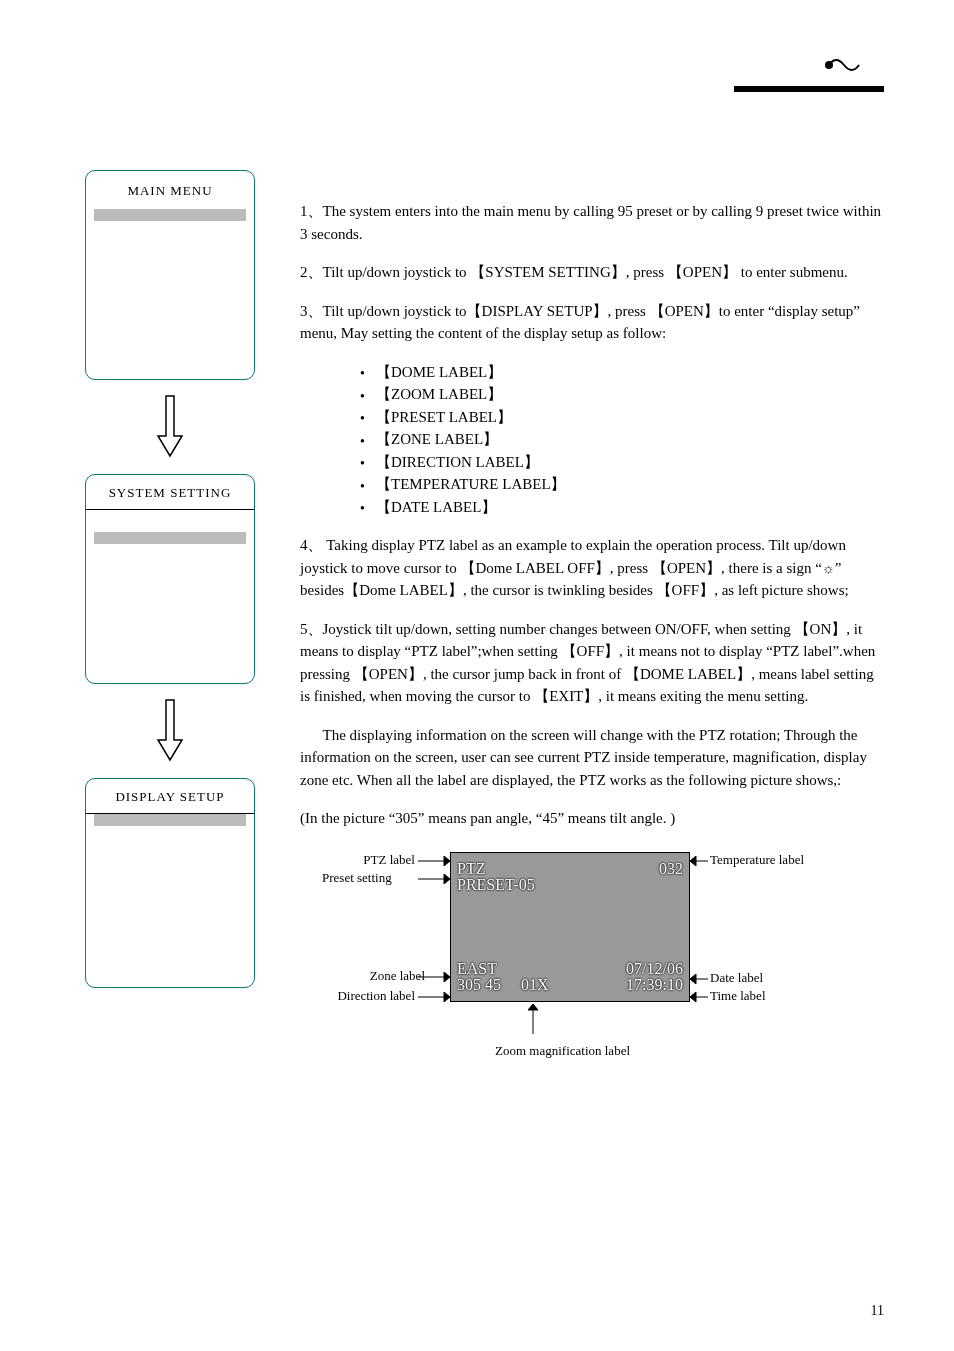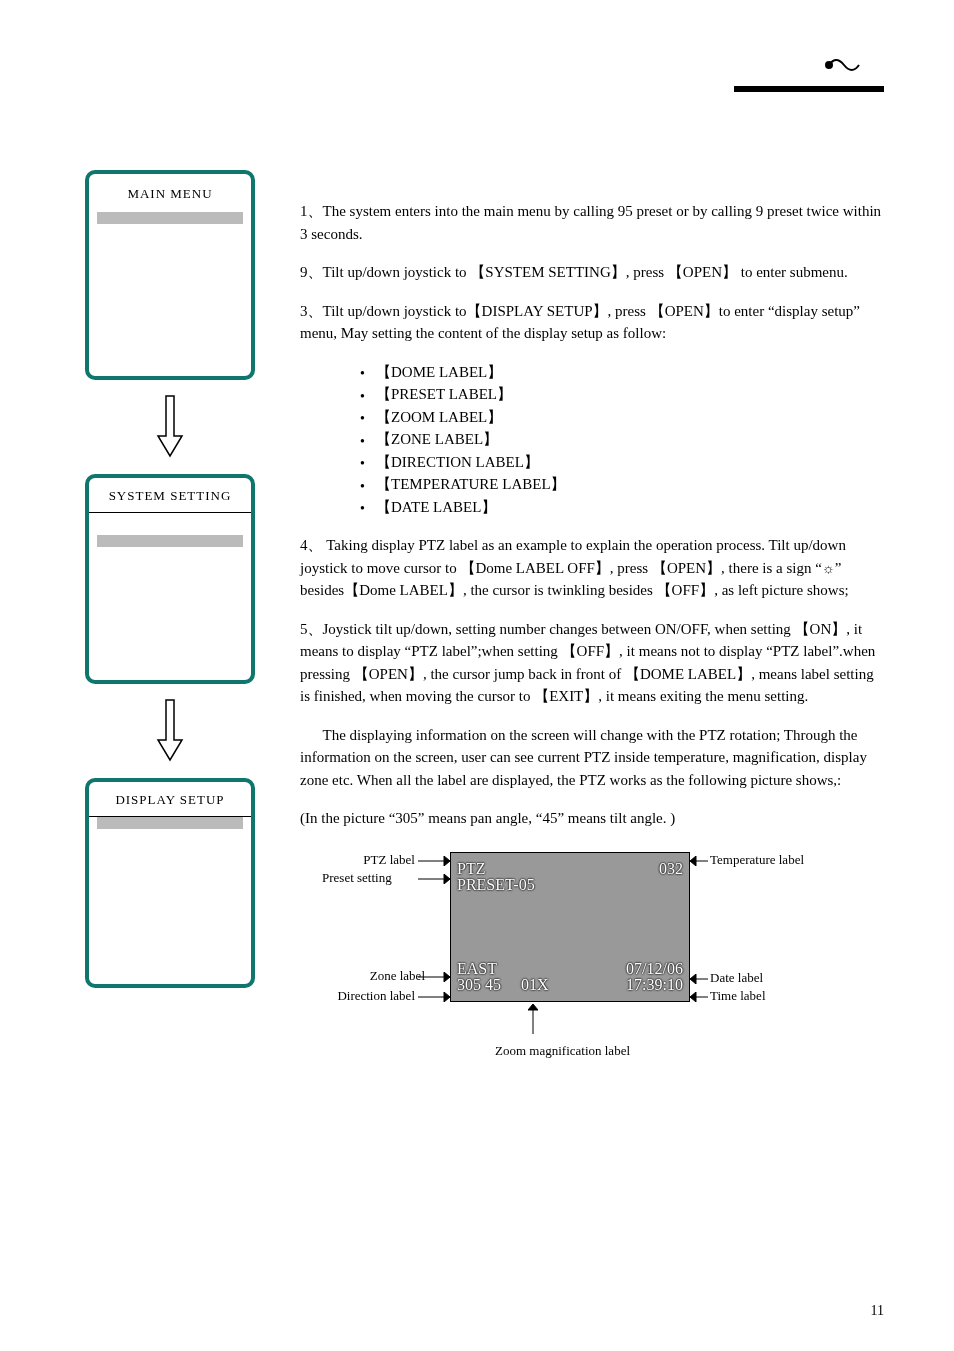--- a/index.html
+++ b/index.html
@@ -38,21 +38,21 @@
     flex: 0 0 200px;
     padding-top: 90px;
     display: flex;
     flex-direction: column;
     align-items: center;
     gap: 12px;
   }
   .menu-box {
     width: 170px;
     height: 210px;
-    border: 4px solid #0f766e;
+    border: 1px solid #0f766e;
     border-radius: 10px;
     padding: 10px 8px;
     position: relative;
   }
   .menu-title {
     text-align: center;
     font-size: 13px;
     letter-spacing: 1px;
     margin-bottom: 8px;
   }
@@ -179,27 +179,27 @@
         <div class="menu-title" style="margin-bottom:0">DISPLAY  SETUP</div>
       </div>
       <div class="menu-highlight"></div>
     </div>
 
   </div>
 
   <div class="right-col">
 
     <p>1、The system enters into the main menu by calling 95 preset or by calling  9 preset twice within 3 seconds.</p>
-    <p>9、Tilt up/down joystick to 【SYSTEM SETTING】, press 【OPEN】 to enter submenu.</p>
+    <p>2、Tilt up/down joystick to 【SYSTEM SETTING】, press 【OPEN】 to enter submenu.</p>
     <p>3、Tilt up/down joystick to【DISPLAY SETUP】,  press 【OPEN】to enter “display setup” menu, May setting the content of the display setup as follow:</p>
 
     <ul class="label-list">
       <li>【DOME  LABEL】</li>
+      <li>【ZOOM  LABEL】</li>
       <li>【PRESET  LABEL】</li>
-      <li>【ZOOM  LABEL】</li>
       <li>【ZONE  LABEL】</li>
       <li>【DIRECTION  LABEL】</li>
       <li>【TEMPERATURE  LABEL】</li>
       <li>【DATE  LABEL】</li>
     </ul>
 
     <p>
       <span>4、 Taking display PTZ label as an example to explain the operation process. Tilt up/down joystick to move cursor to 【Dome LABEL    OFF】, press 【OPEN】, there is a sign “</span><span class="sun">☼</span><span>” besides【Dome LABEL】, the cursor is twinkling besides 【OFF】, as left picture shows;</span>
     </p>
 

